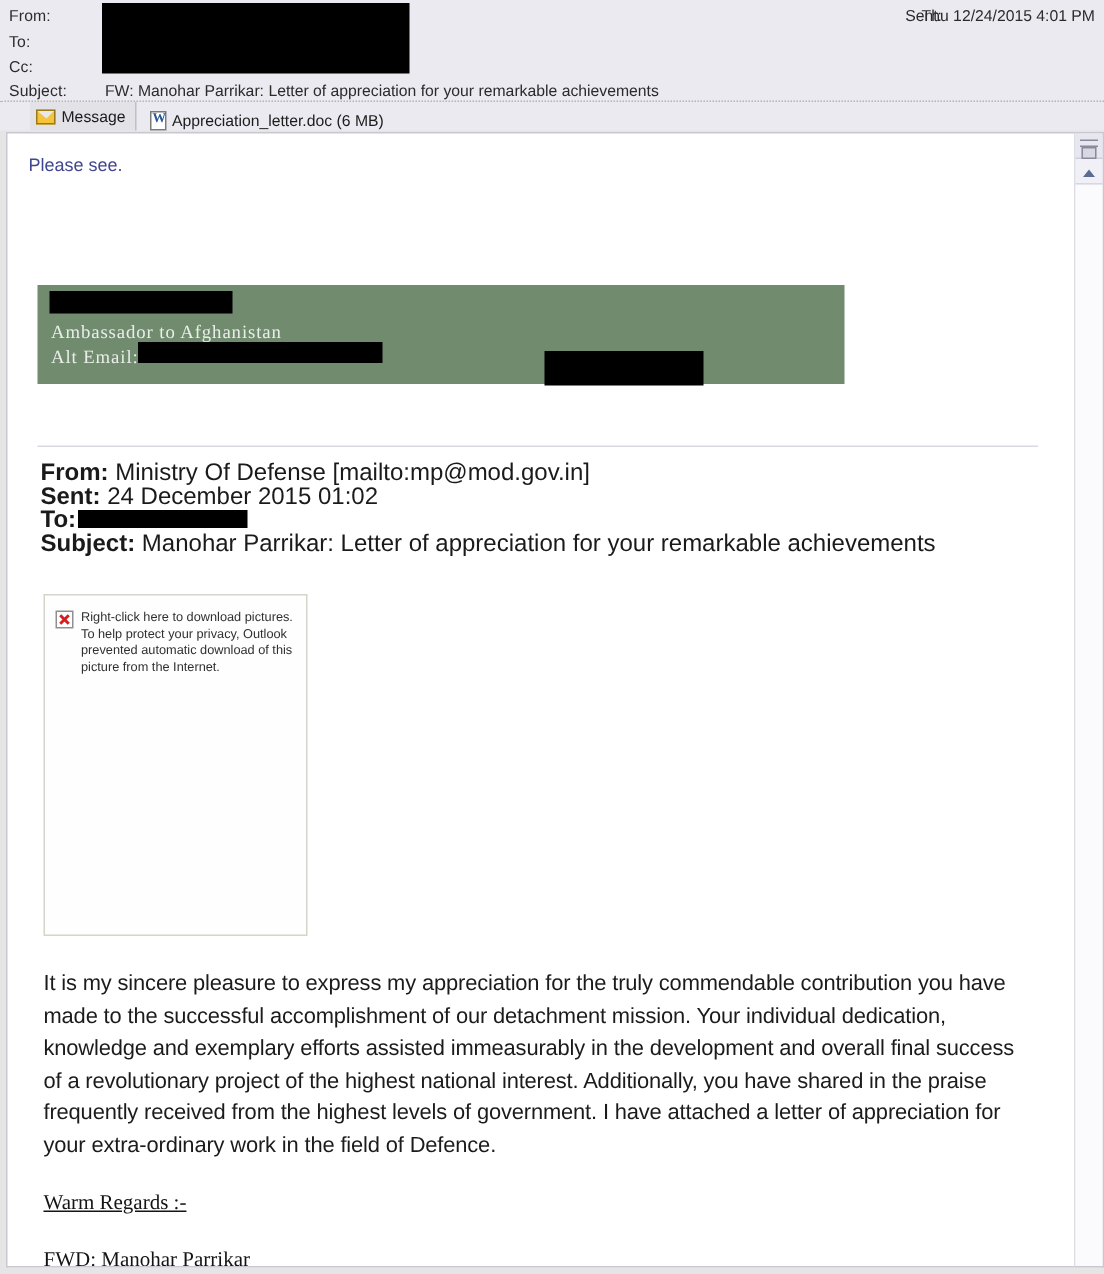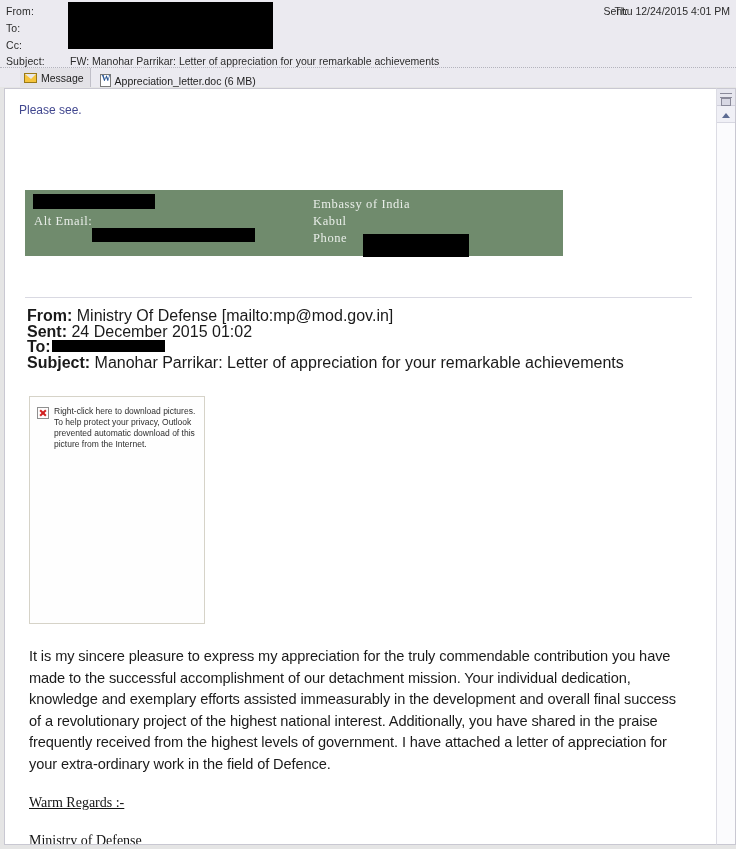--- a/index.html
+++ b/index.html
@@ -399,26 +399,22 @@
 
   <div class="body-pane">
     <div class="body-inner">
 
       <p class="please-see">Please see.</p>
 
       <div class="sig-banner-wrap">
         <div class="sig-banner">
           <div class="sig-col-left">
             <div class="sig-line" style="height:17px;">&nbsp;</div>
+            <div class="sig-line">Ambassador to Afghanistan</div>
             <div class="sig-line">Alt Email:</div>
-          </div>
-          <div class="sig-col-right">
-            <div class="sig-line">Embassy of India</div>
-            <div class="sig-line">Kabul</div>
-            <div class="sig-line">Phone</div>
           </div>
           <div class="redact-name"></div>
           <div class="redact-email"></div>
           <div class="redact-phone"></div>
         </div>
       </div>
 
       <hr class="divider">
 
       <div class="fwd-header">
@@ -444,21 +440,20 @@
         <div class="blocked-inner">
           <span class="red-x-box"></span>
           <span class="blocked-text">Right-click here to download pictures.  To help protect your privacy, Outlook prevented automatic download of this picture from the Internet.</span>
         </div>
       </div>
 
       <p class="main-para">It is my sincere pleasure to express my appreciation for the truly commendable contribution you have made to the successful accomplishment of our detachment mission. Your individual dedication, knowledge and exemplary efforts assisted immeasurably in the development and overall final success of a revolutionary project of the highest national interest. Additionally, you have shared in the praise frequently received from the highest levels of government. I have attached a letter of appreciation for your extra-ordinary work in the field of Defence.</p>
 
       <div class="closing">
         <p>Warm Regards :-</p>
-        <p>Ministry of Defense</p>
         <p>FWD: Manohar Parrikar</p>
 
       </div>
 
     </div>
   </div>
 
   <div class="scrollbar">
     <div class="split-handle"></div>
     <div class="scroll-up"></div>

